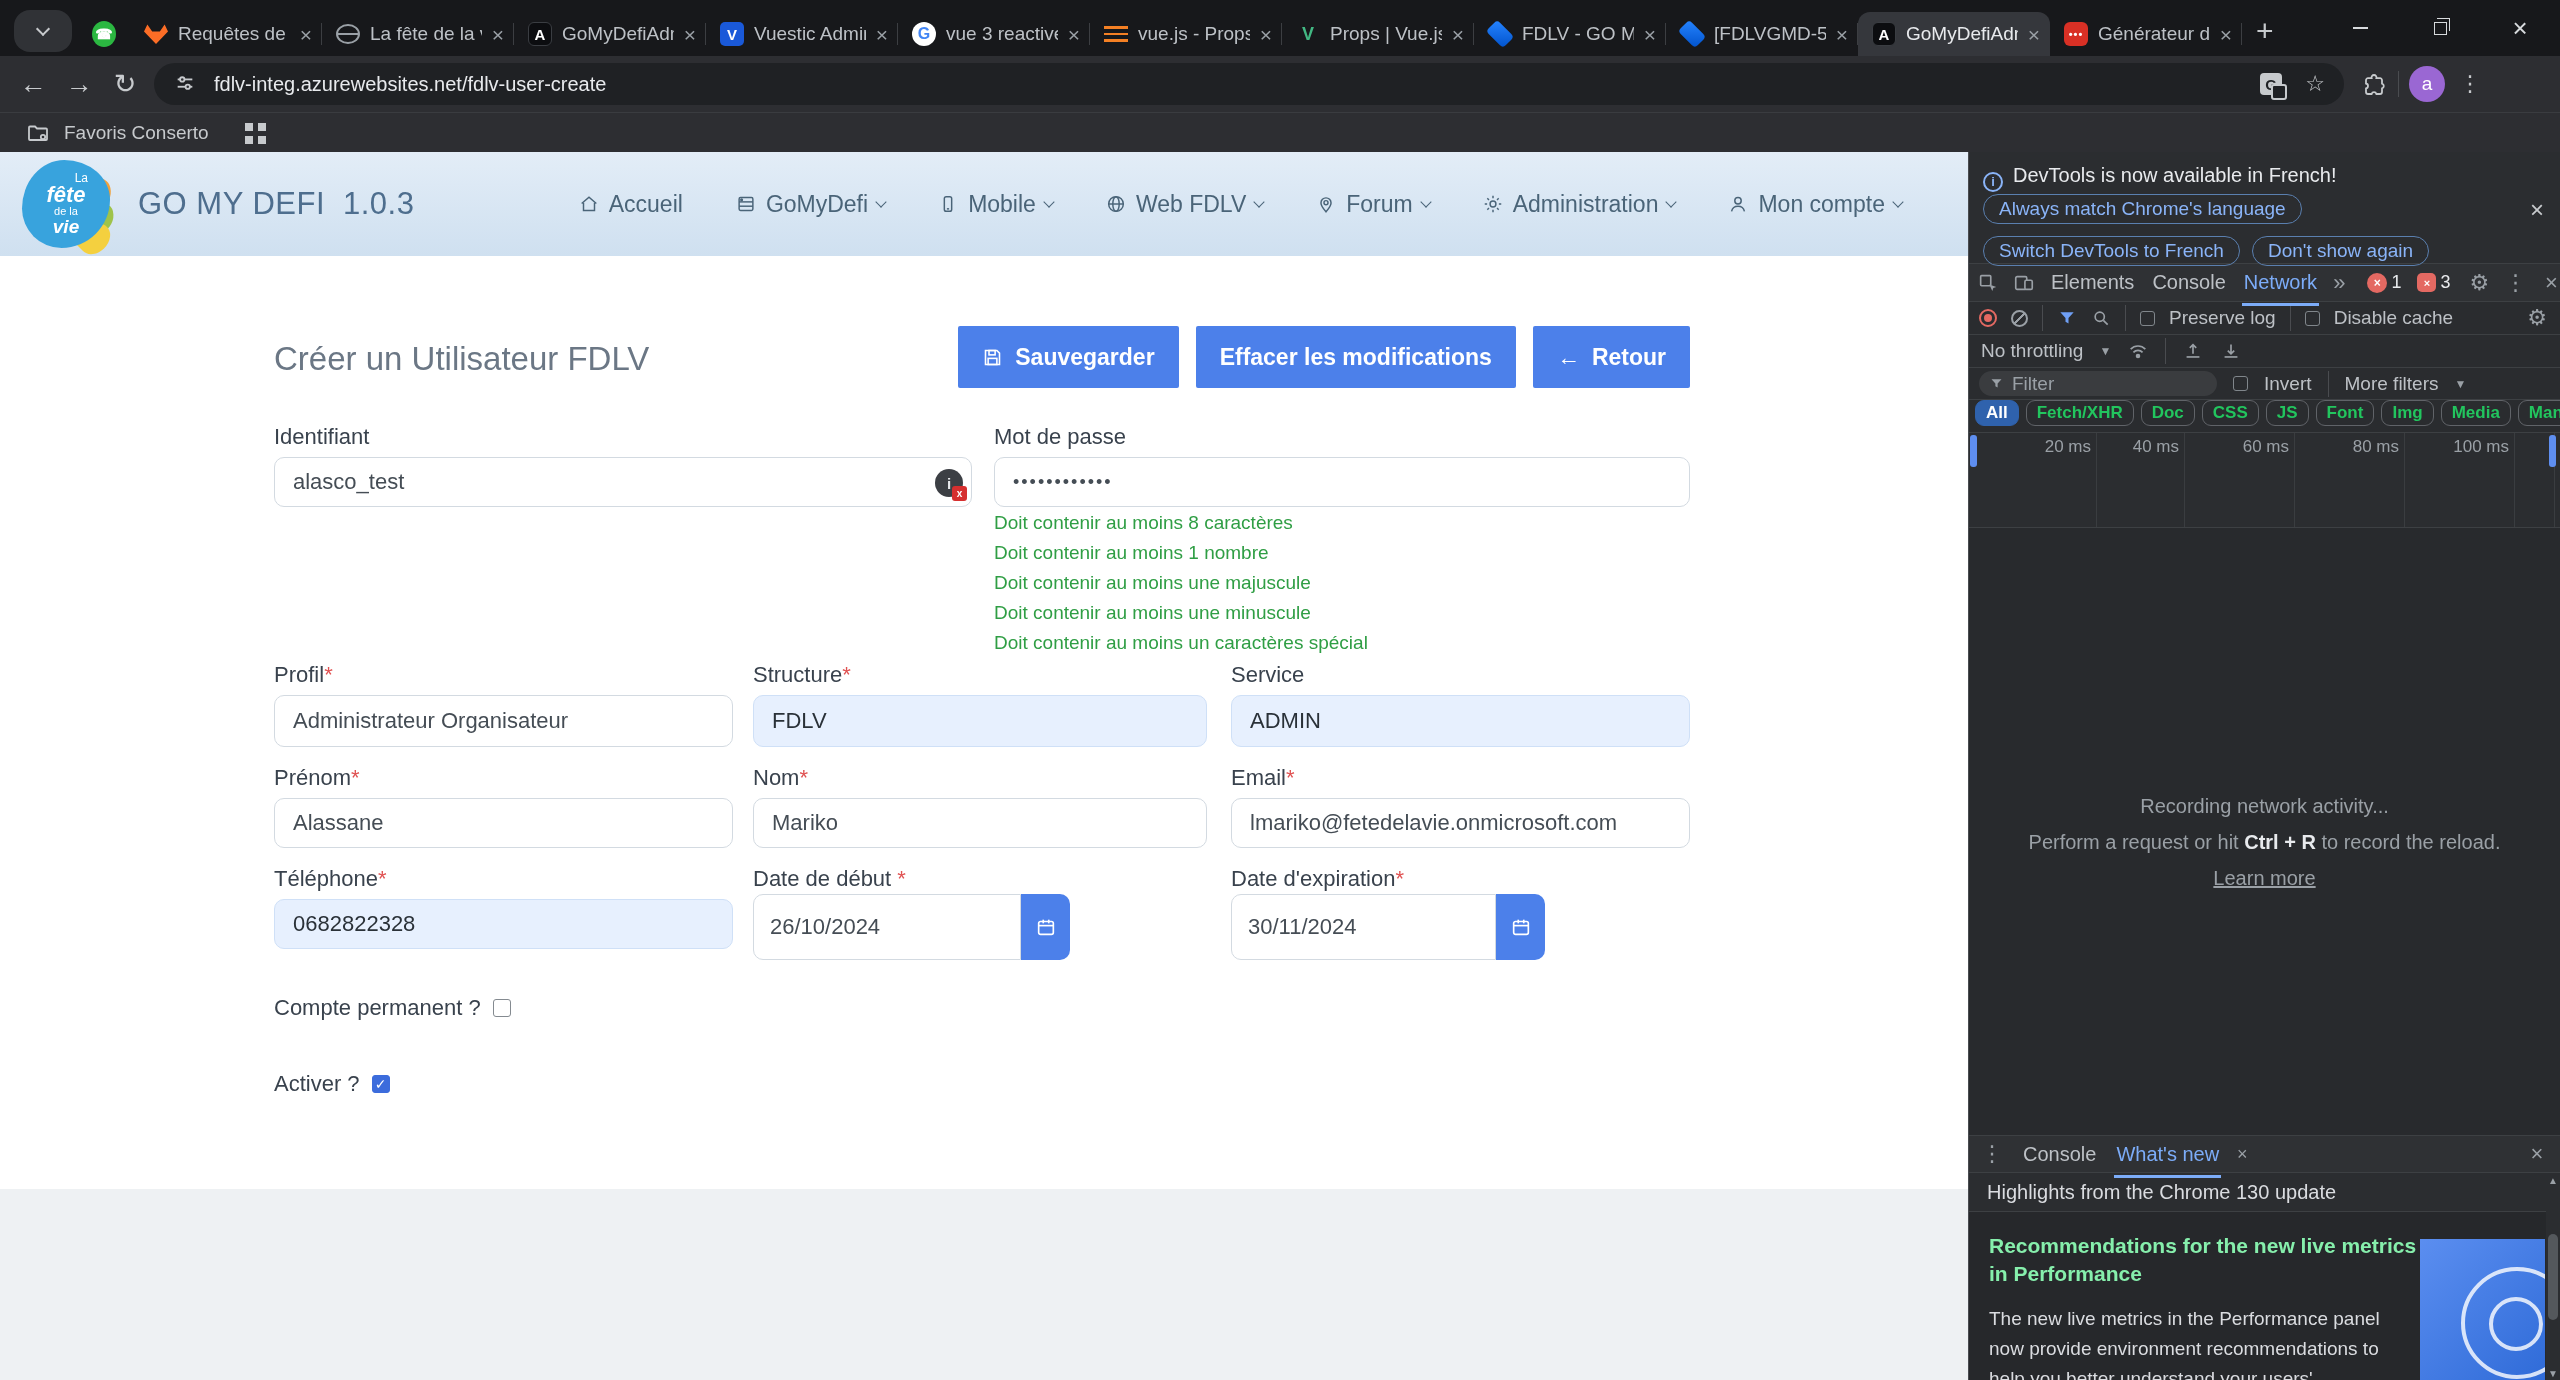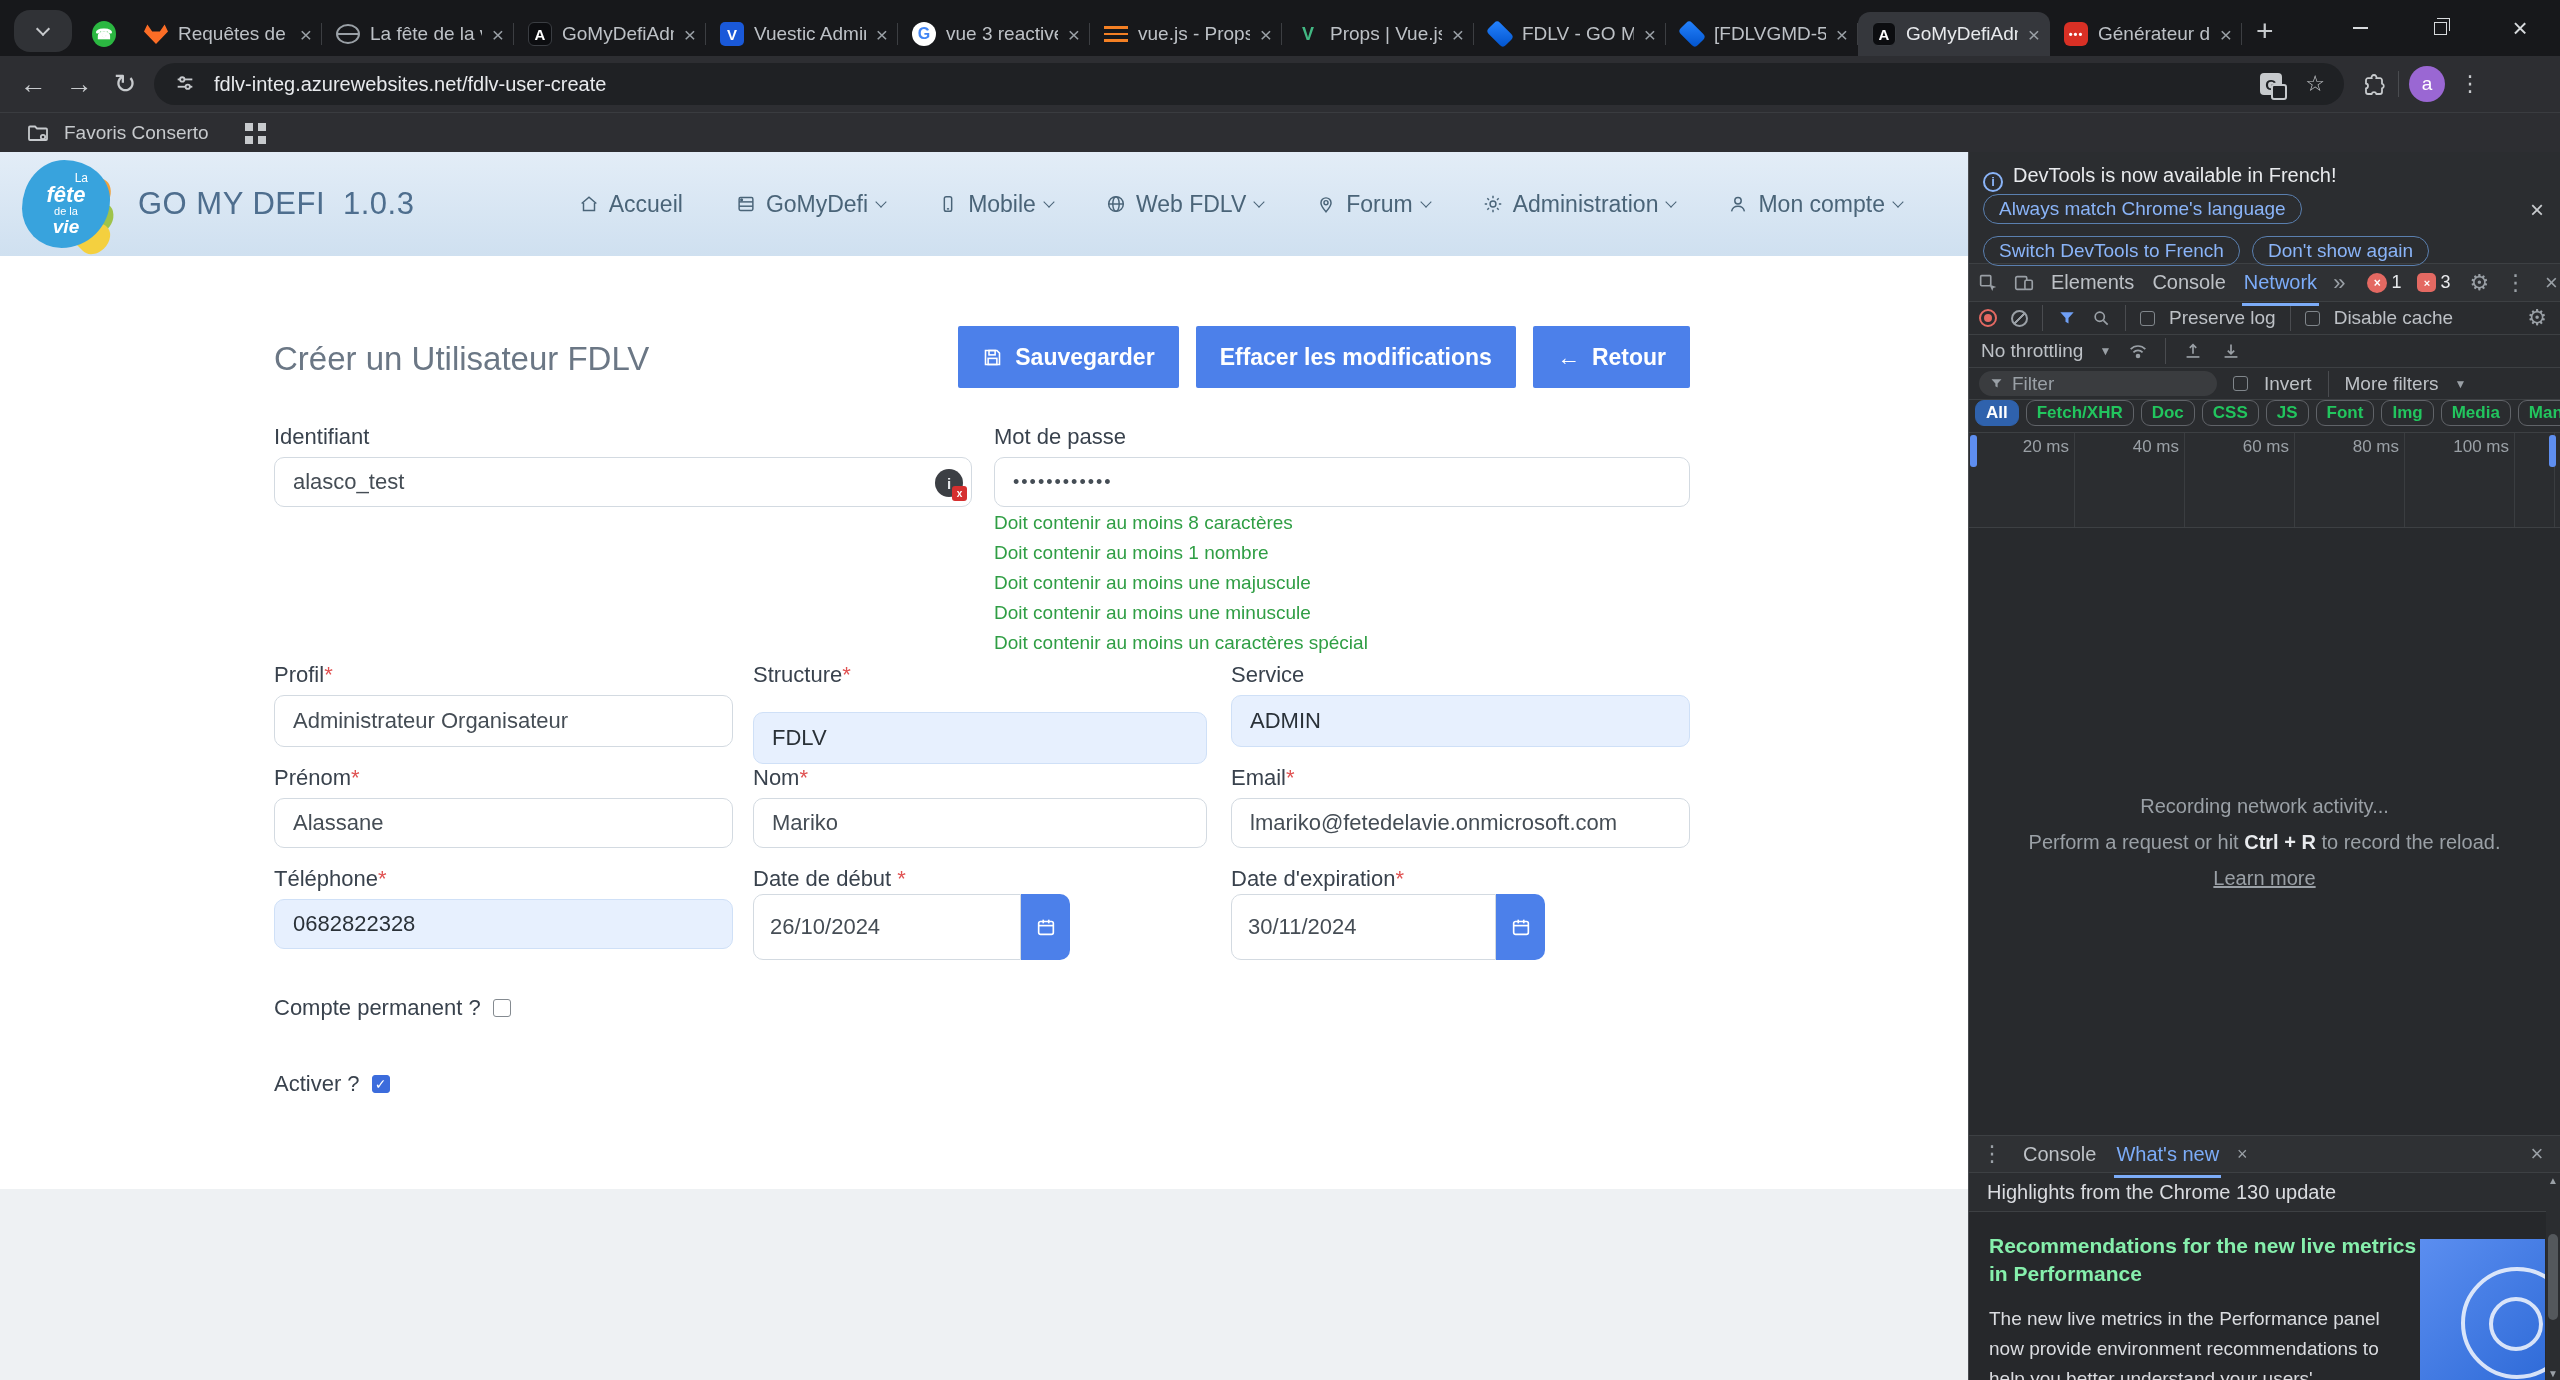--- a/index.html
+++ b/index.html
@@ -382,21 +382,21 @@
         <div class="rule">Doit contenir au moins une minuscule</div>
         <div class="rule">Doit contenir au moins un caractères spécial</div>
       </div>
 
       <div class="field-label" style="left:0;top:360px"><span>Profil</span><span class="req">*</span></div>
       <div class="field-label" style="left:479px;top:360px"><span>Structure</span><span class="req">*</span></div>
       <div class="field-label" style="left:957px;top:360px"><span>Service</span></div>
       <div class="input" style="left:0;top:393px;width:459px;height:52px">
           <span>Administrateur Organisateur</span>
         </div>
-      <div class="input ro" style="left:479px;top:410px;width:454px;height:52px">
+      <div class="input ro" style="left:479px;top:393px;width:454px;height:52px">
           <span>FDLV</span>
         </div>
       <div class="input ro" style="left:957px;top:393px;width:459px;height:52px">
           <span>ADMIN</span>
         </div>
 
       <div class="field-label" style="left:0;top:463px"><span>Prénom</span><span class="req">*</span></div>
       <div class="field-label" style="left:479px;top:463px"><span>Nom</span><span class="req">*</span></div>
       <div class="field-label" style="left:957px;top:463px"><span>Email</span><span class="req">*</span></div>
       <div class="input" style="left:0;top:496px;width:459px">
@@ -568,21 +568,21 @@
       <span class="chip">CSS</span>
       <span class="chip">JS</span>
       <span class="chip">Font</span>
       <span class="chip">Img</span>
       <span class="chip">Media</span>
       <span class="chip">Manifest</span>
 
     </div>
 
     <div class="timeline">
-      <div class="tcell" style="left:0;width:106px">
+      <div class="tcell" style="left:0;width:128px">
           <span class="tlabel">20 ms</span>
         </div>
       <div class="tcell" style="left:106px;width:110px">
           <span class="tlabel">40 ms</span>
         </div>
       <div class="tcell" style="left:216px;width:110px">
           <span class="tlabel">60 ms</span>
         </div>
       <div class="tcell" style="left:326px;width:110px">
           <span class="tlabel">80 ms</span>

